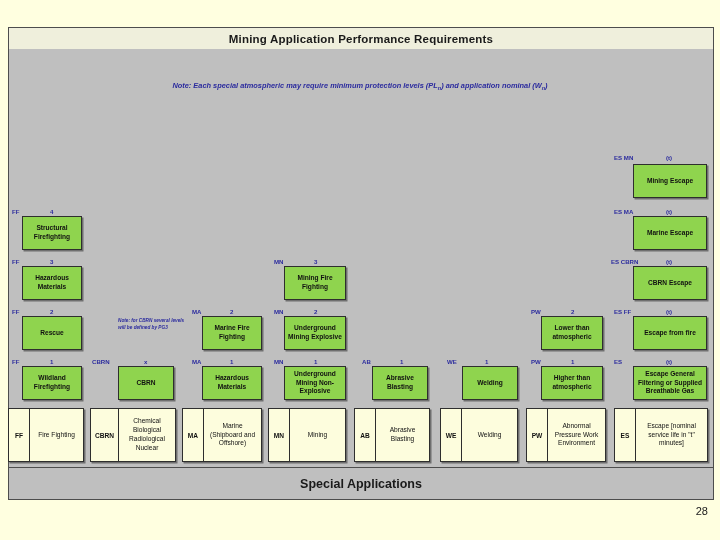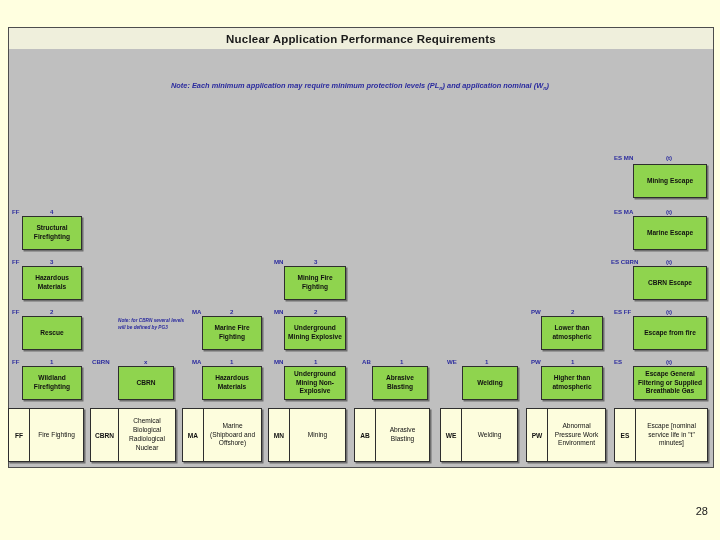--- a/index.html
+++ b/index.html
@@ -101,27 +101,27 @@
     padding:0 2px;
     box-sizing:border-box;
   }
 </style>
 </head>
 <body>
 
 <div id="slide">
 
   <div id="title-bar">
-    <span class="t">Nuclear Application Performance Requirements</span>
+    <span class="t">Mining Application Performance Requirements</span>
   </div>
 
   <div id="body-panel"></div>
 
   <div id="top-note">
-    <span>Note: Each minimum application may require minimum protection levels (PL</span><sub>n</sub><span>) and application nominal (W</span><sub>n</sub><span>)</span>
+    <span>Note: Each special atmospheric may require minimum protection levels (PL</span><sub>n</sub><span>) and application nominal (W</span><sub>n</sub><span>)</span>
   </div>
 
   <div id="cbrn-note">Note: for CBRN several levels will be defined by PG3</div>
 
   <div class="tag" style="left:12px;top:208px;width:76px;">
     <span class="code">FF</span>
     <span class="lvl" style="left:38px;">4</span>
   </div>
   <div class="gbox" style="left:22px;top:216px;width:60px;height:34px;">
     <span>Structural Firefighting</span>
@@ -304,16 +304,19 @@
   <div class="appbox" style="left:526px;width:80px;">
     <div class="abbr" style="width:21px;">PW</div>
     <div class="name">Abnormal Pressure Work Environment</div>
   </div>
 
   <div class="appbox" style="left:614px;width:94px;">
     <div class="abbr" style="width:21px;">ES</div>
     <div class="name">Escape [nominal service life in "t" minutes]</div>
   </div>
 
+  <div id="footer-bar">
+    <span class="t">Special Applications</span>
+  </div>
 
   <div id="page-number">28</div>
 
 </div>
 
 </body></html>

